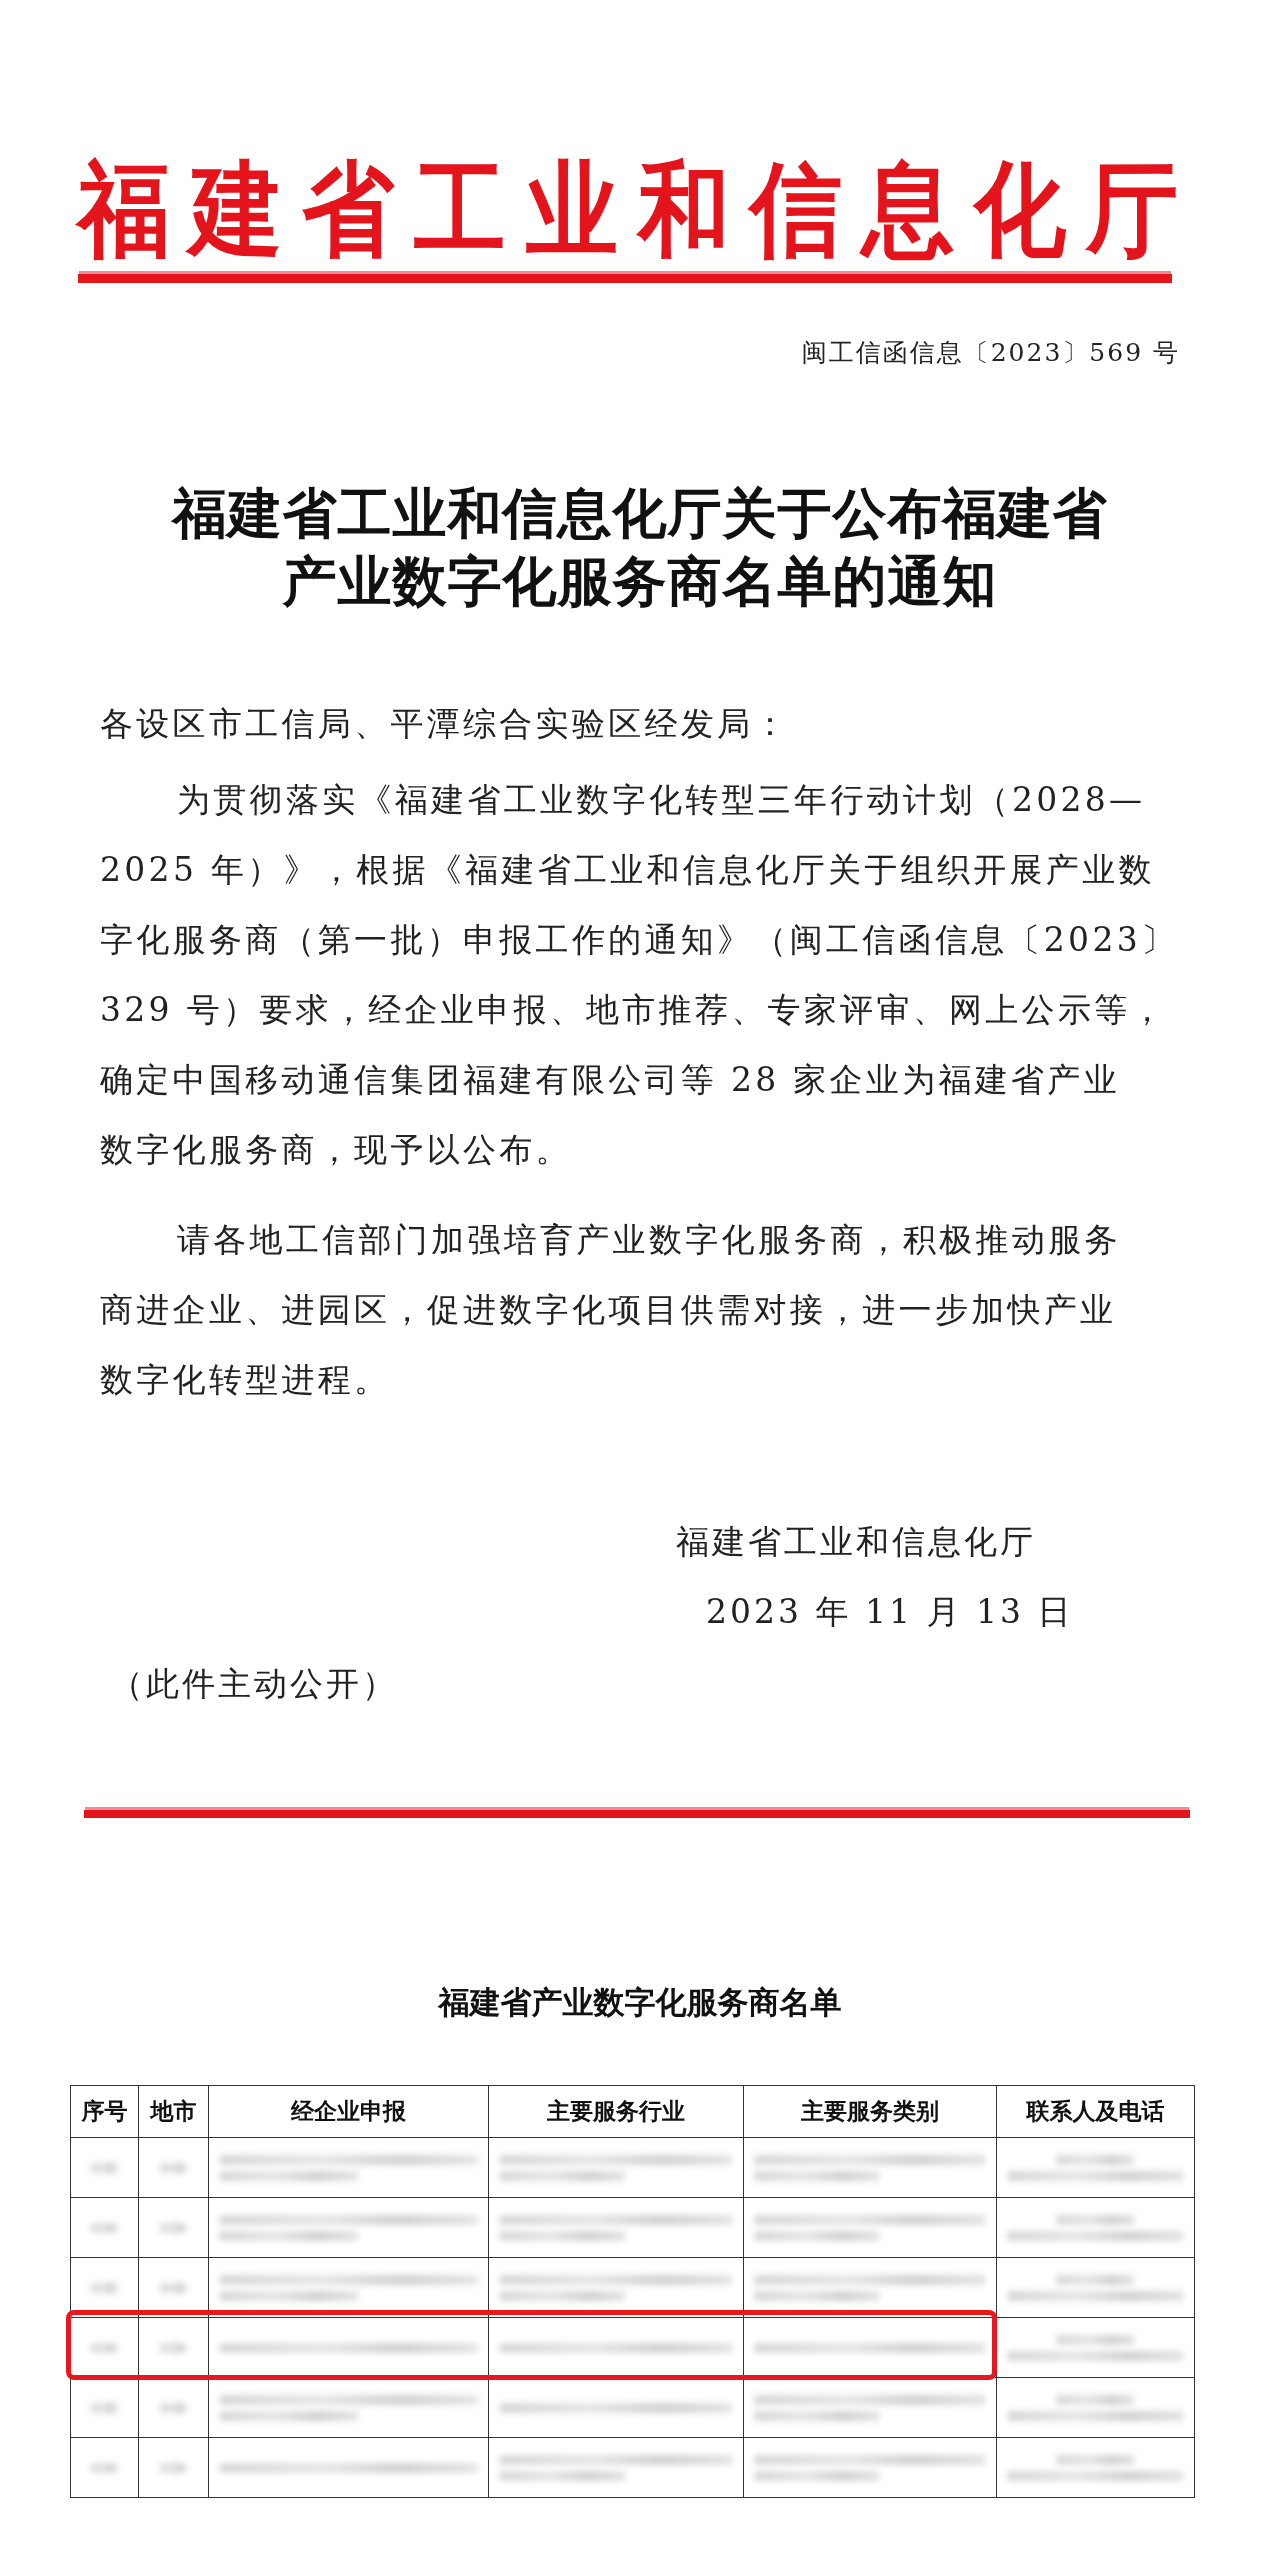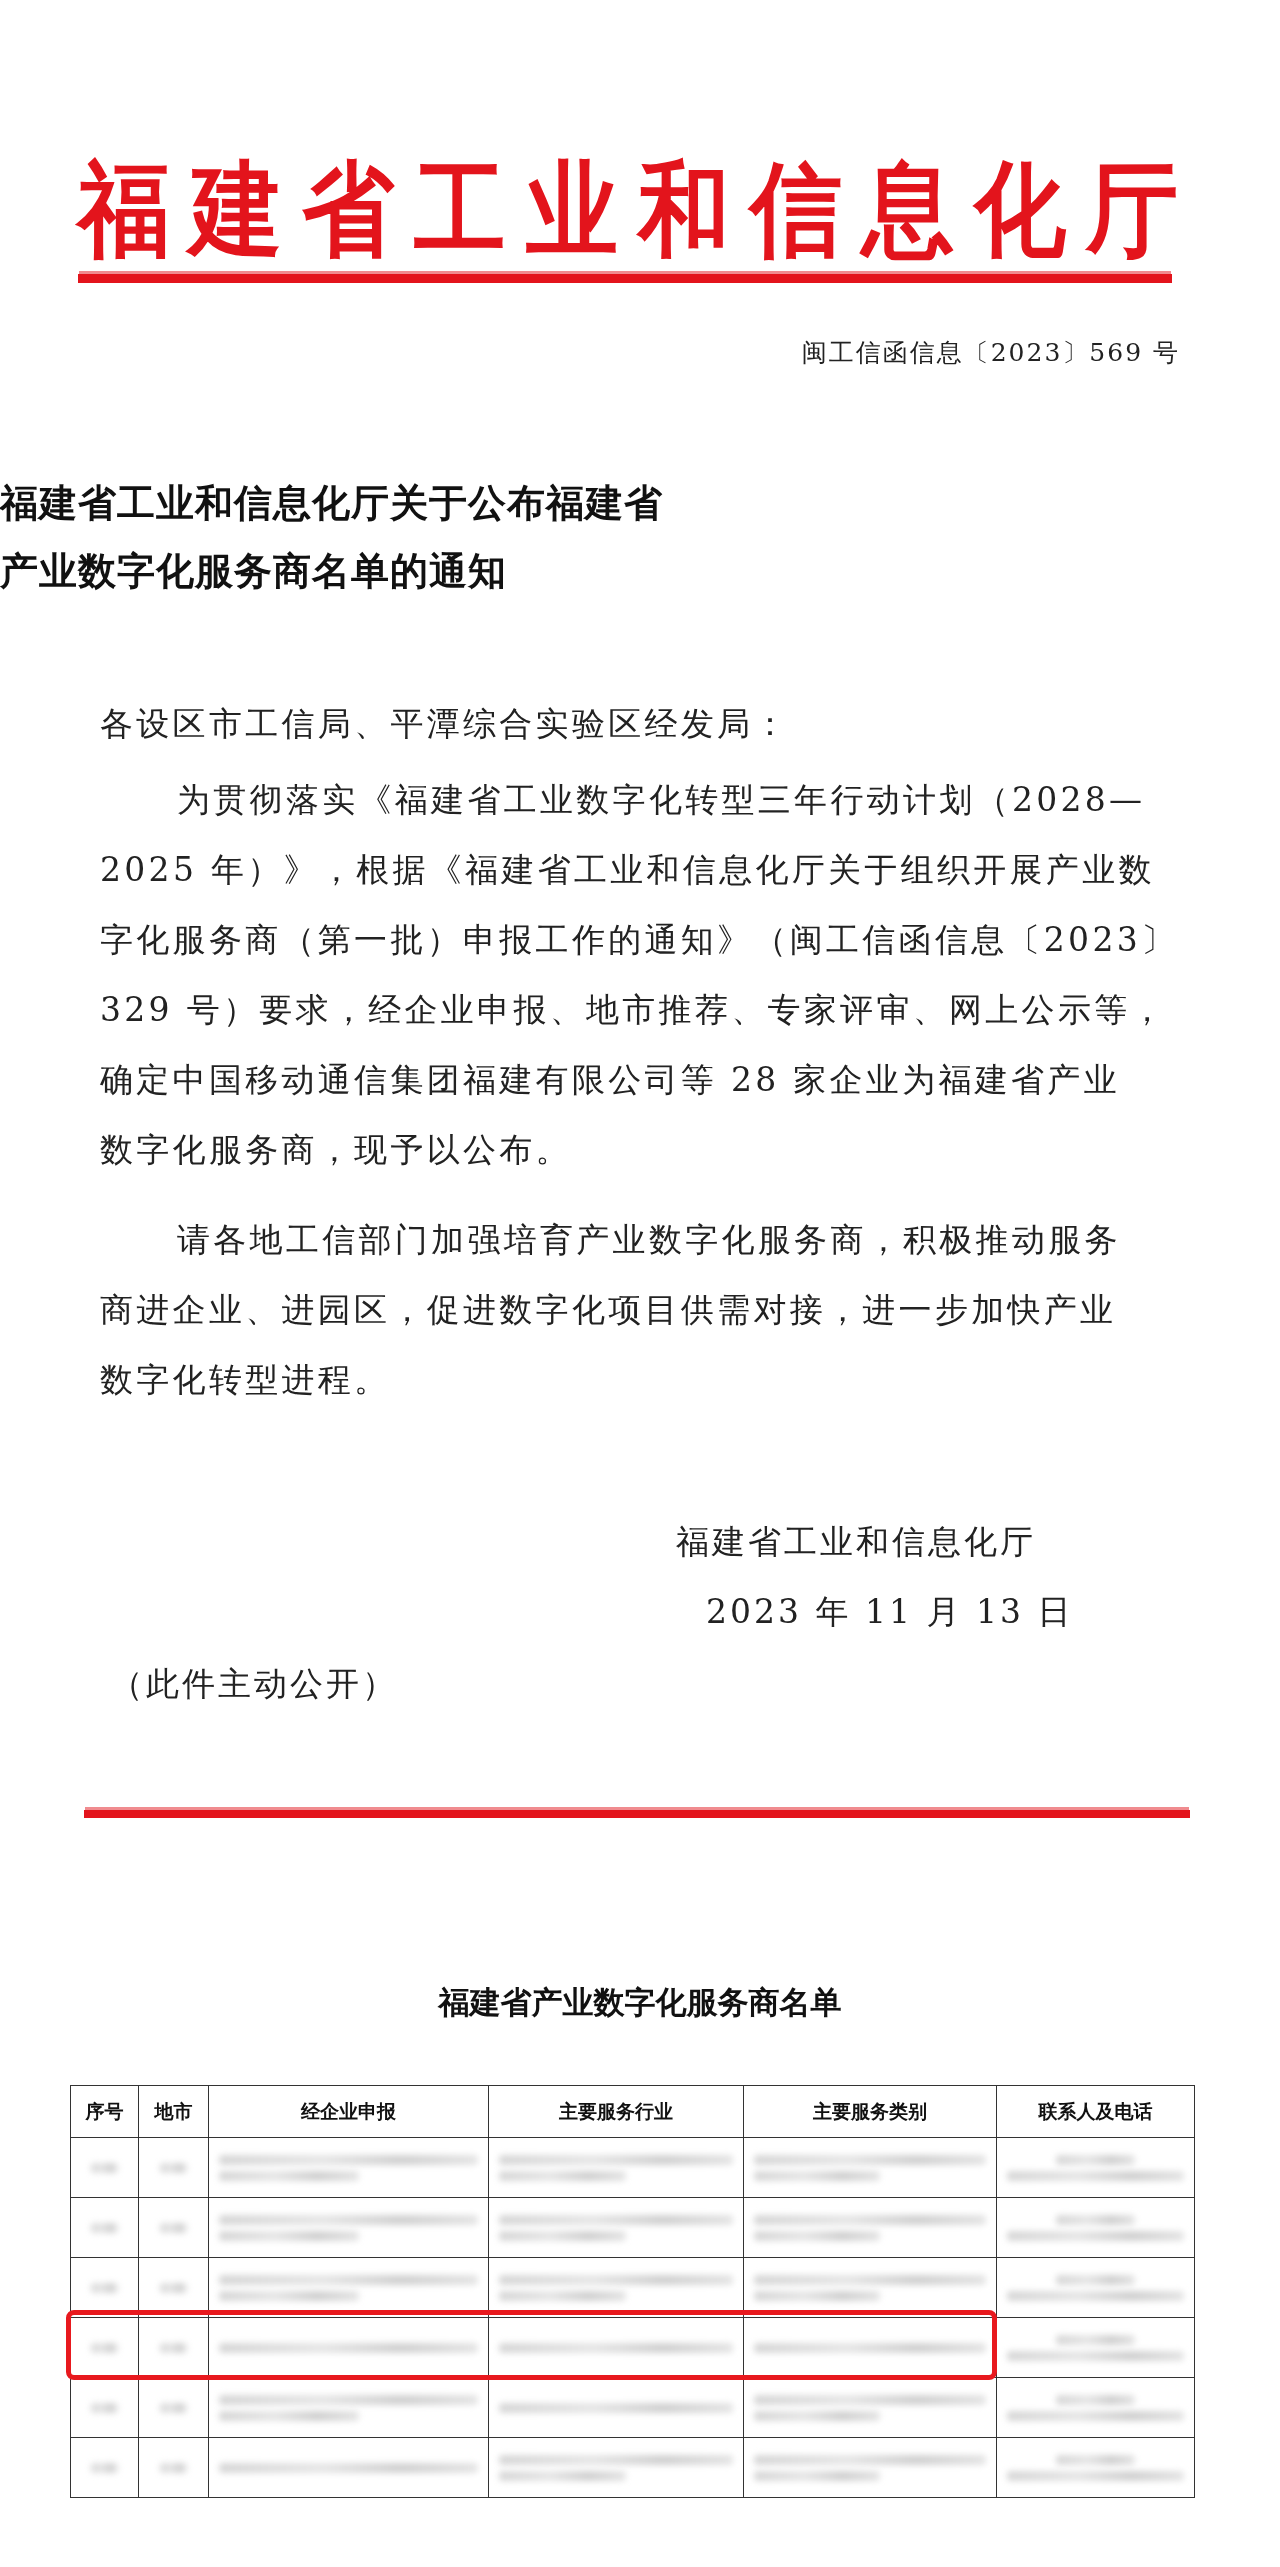--- a/index.html
+++ b/index.html
@@ -19,23 +19,23 @@
     }
     .red-rule.top { left: 78px; top: 274px; width: 1094px; }
     .red-rule.bottom { left: 84px; top: 1810px; width: 1106px; height: 8px; }
 
     .docno {
       position: absolute; top: 336px; left: 680px; width: 500px; text-align: right;
       font-size: 25px; letter-spacing: 2px; color: #222;
     }
 
     .title {
-      position: absolute; left: 0; width: 1280px; text-align: left;
+      position: absolute; left: 0; width: 1280px; text-align: center;
       font-family: "DejaVu Sans", "Liberation Sans", sans-serif; font-weight: bold;
-      font-size: 38px; color: #111; letter-spacing: 1px;
+      font-size: 54px; color: #111; letter-spacing: 1px;
     }
     .title.l1 { top: 478px; }
     .title.l2 { top: 546px; }
 
     .body-text {
       position: absolute; left: 100px; width: 1072px;
       font-size: 33px; color: #222; letter-spacing: 3.3px;
     }
     .line { position: absolute; left: 0; white-space: nowrap; }
 
@@ -52,21 +52,21 @@
     table.roster {
       position: absolute; left: 70px; top: 2085px; width: 1124px;
       border-collapse: collapse; table-layout: fixed;
       font-size: 17px; color: #222;
     }
     table.roster th, table.roster td {
       border: 1.5px solid #333; text-align: center; vertical-align: middle;
     }
     table.roster th {
       height: 52px; font-family: "DejaVu Sans", "Liberation Sans", sans-serif;
-      font-weight: bold; font-size: 19px; color: #111;
+      font-weight: bold; font-size: 23px; color: #111;
     }
     table.roster td { height: 60px; }
     table.roster td.left { text-align: left; padding-left: 8px; line-height: 24px; }
 
     .blur-row td { color: transparent; }
     .blur-bar {
       display: block; height: 10px; margin: 6px 10px; border-radius: 4px;
       background: linear-gradient(90deg, #d6d6d6, #e6e6e6 40%, #d0d0d0 70%, #e4e4e4);
       filter: blur(3px);
     }

